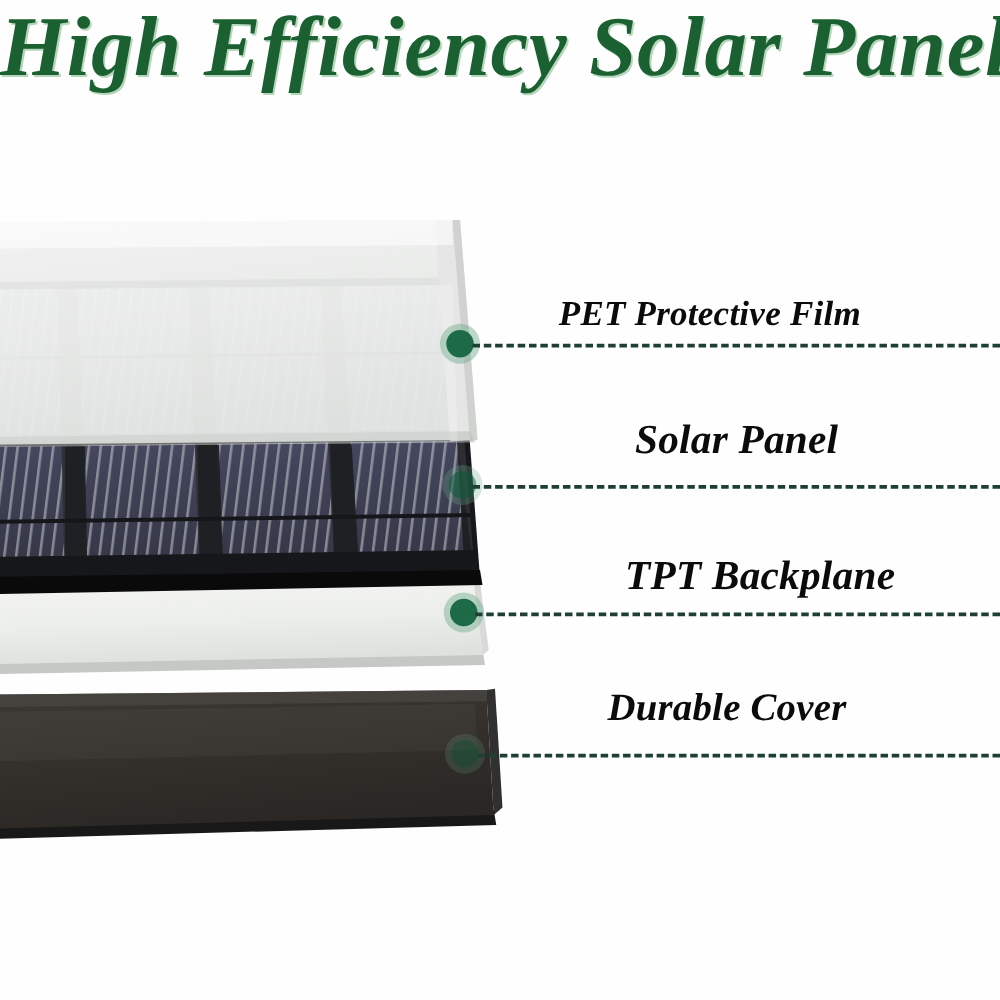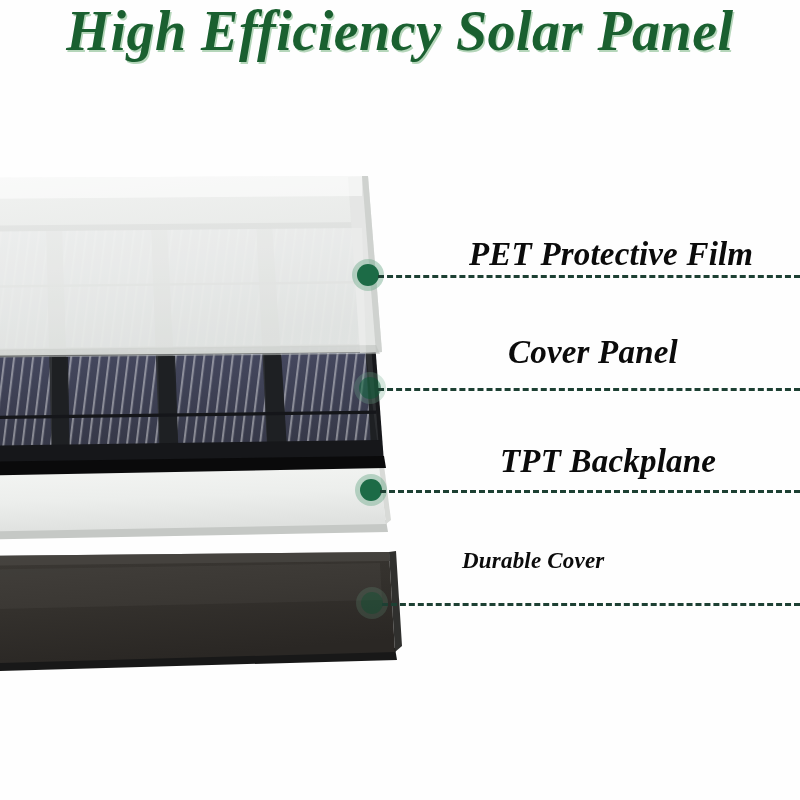--- a/index.html
+++ b/index.html
@@ -18,21 +18,21 @@
 
   
   .title{
     position:absolute;
     left:0;top:2px;
     width:800px;
     text-align:center;
     font-family:"Liberation Serif", serif;
     font-weight:700;
     font-style:italic;
-    font-size:56px;
+    font-size:68px;
     letter-spacing:0.5px;
     color:#1a6030;
     text-shadow:1.5px 1.5px 0 rgba(120,180,130,0.55);
     white-space:nowrap;
     line-height:1.05;
   }
 
   
   .diagram{
     position:absolute;left:0;top:0;width:800px;height:800px;
@@ -41,24 +41,24 @@
   
   .label{
     position:absolute;
     font-family:"Liberation Serif", serif;
     font-weight:700;
     font-style:italic;
     color:#0b0b0b;
     white-space:nowrap;
     letter-spacing:0.2px;
   }
-  .label-1{left:469px;top:236px;font-size:33px;font-style:italic;}
+  .label-1{left:447px;top:236px;font-size:28px;font-style:italic;}
   .label-2{left:508px;top:334px;font-size:33px;}
   .label-3{left:484px;top:443px;font-size:33px;margin-left:16px;}
-  .label-4{left:462px;top:548px;font-size:23px;}
+  .label-4{left:486px;top:548px;font-size:31px;}
 
   
   .leader{
     position:absolute;
     height:0;
     border-top:3px dashed #1d4033;
   }
   .leader-1{left:378px;top:275px;width:422px;}
   .leader-2{left:378px;top:388px;width:422px;}
   .leader-3{left:380px;top:490px;width:420px;}
@@ -237,19 +237,19 @@
     <div class="dot" style="left:5px;top:5px;width:22px;height:22px;"></div>
   </div>
 
   <div class="leader leader-1"></div>
   <div class="leader leader-2"></div>
   <div class="leader leader-3"></div>
   <div class="leader leader-4"></div>
 
   <div class="label label-1">PET Protective Film</div>
 
-  <div class="label label-2">Cover Panel</div>
+  <div class="label label-2">Solar Panel</div>
 
   <div class="label label-3">TPT Backplane</div>
 
   <div class="label label-4">Durable Cover</div>
 
 </div>
 
 </body></html>

